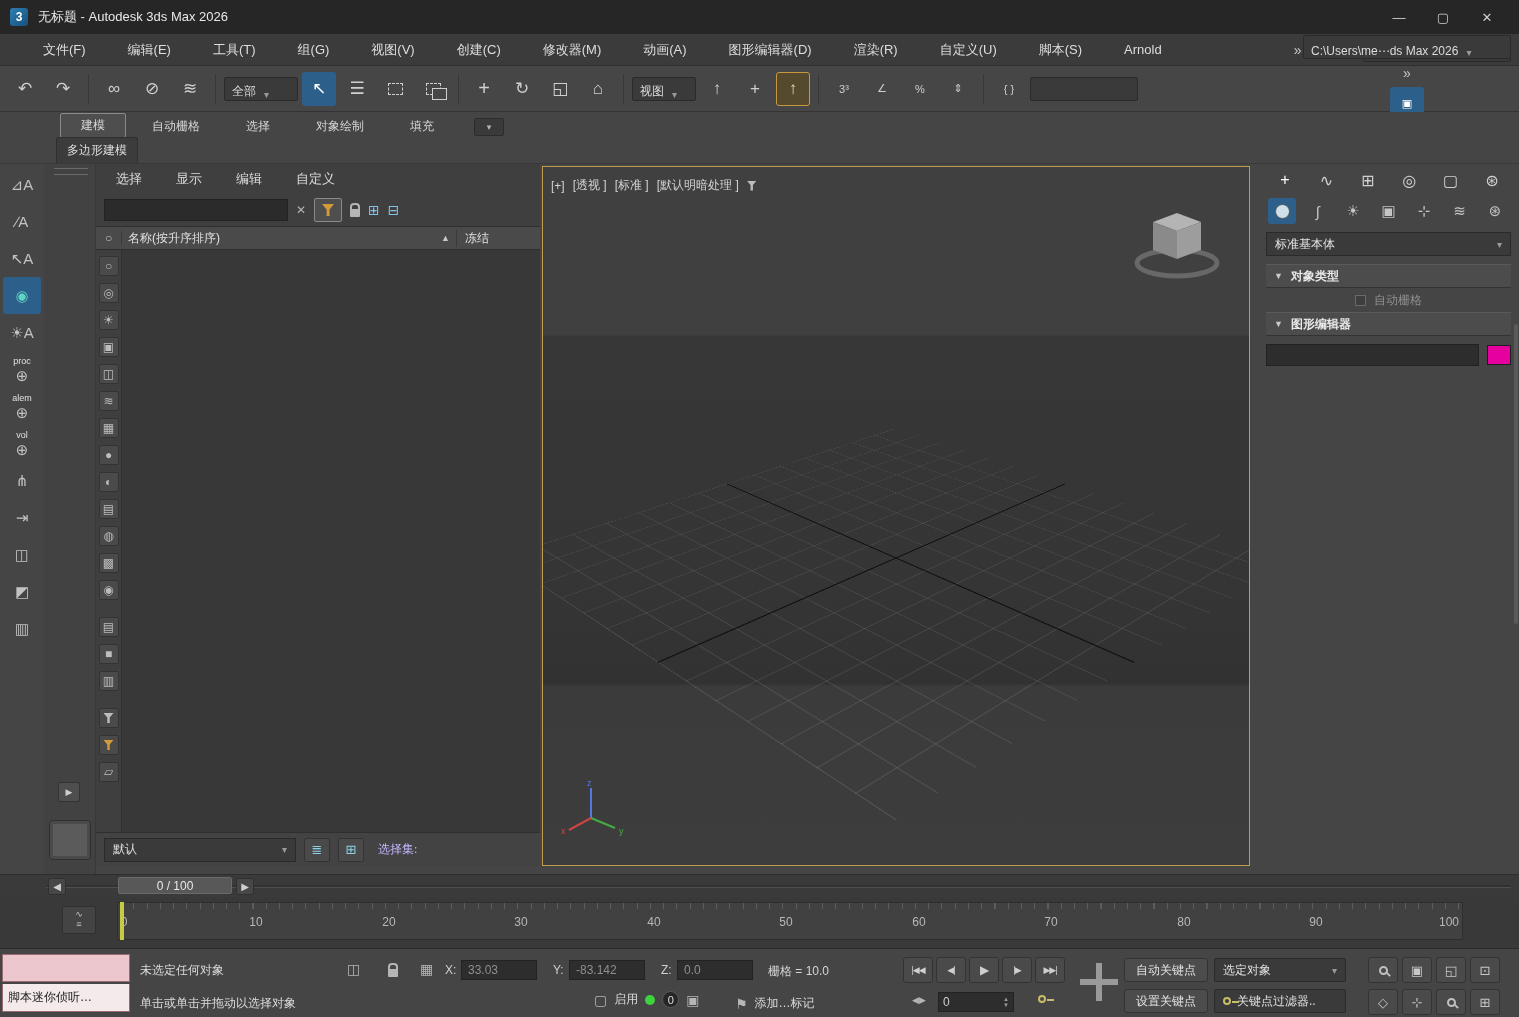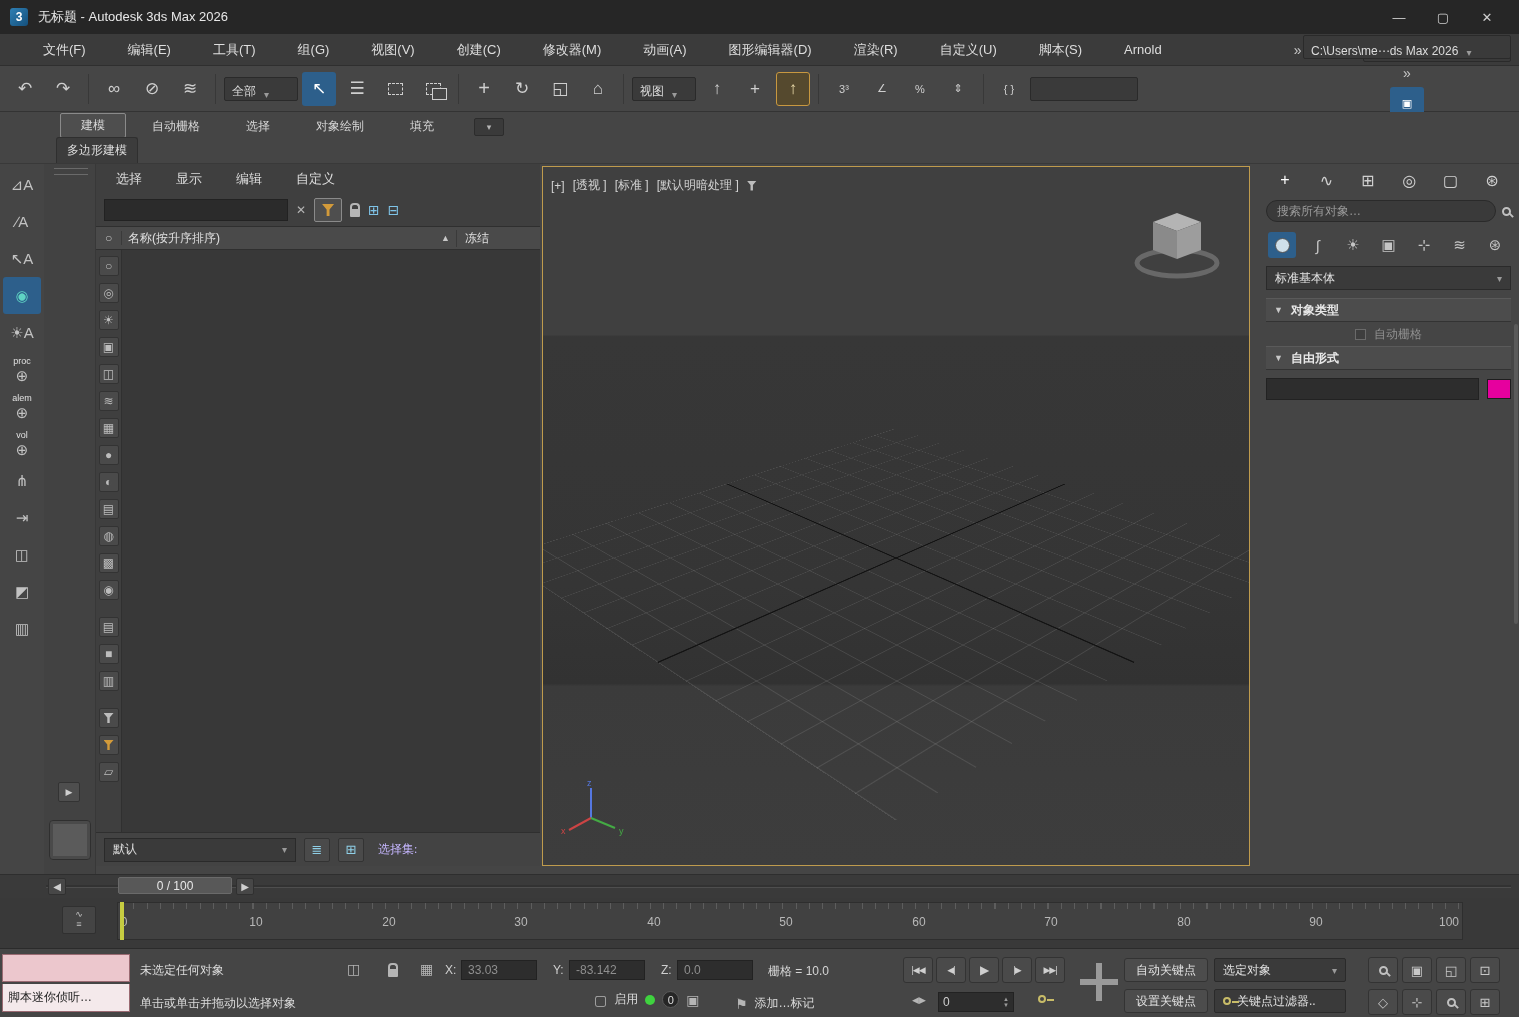--- a/index.html
+++ b/index.html
@@ -393,24 +393,20 @@
 
     <div class="cmdpanel">
       <div class="cp-tabs">
         <span class="cptab active">+</span>
         <span class="cptab">∿</span>
         <span class="cptab">⊞</span>
         <span class="cptab">◎</span>
         <span class="cptab">▢</span>
         <span class="cptab">⊛</span>
       </div>
-      <div class="cp-search">
-        <input placeholder="搜索所有对象…" style="">
-        <span class="mag"></span>
-      </div>
       <div class="cp-cats">
         <span class="cpcat active">
             <span class="geosphere"></span>
           </span>
         <span class="cpcat">∫</span>
         <span class="cpcat">☀</span>
         <span class="cpcat">▣</span>
         <span class="cpcat">⊹</span>
         <span class="cpcat">≋</span>
         <span class="cpcat">⊛</span>
@@ -422,21 +418,21 @@
       <div class="rollout">
         <span class="rarrow">▼</span>
         <span>对象类型</span>
       </div>
       <div class="autogrid">
         <span class="cb"></span>
         <span>自动栅格</span>
       </div>
       <div class="rollout">
         <span class="rarrow">▼</span>
-        <span>自由形式</span>
+        <span>图形编辑器</span>
       </div>
       <div class="namerow">
         <input value="" style="">
         <span class="swatch" style="background: rgb(230, 0, 158);"></span>
       </div>
       <div class="cp-scroll"></div>
     </div>
   </div>
 
   <div class="timeslider">

